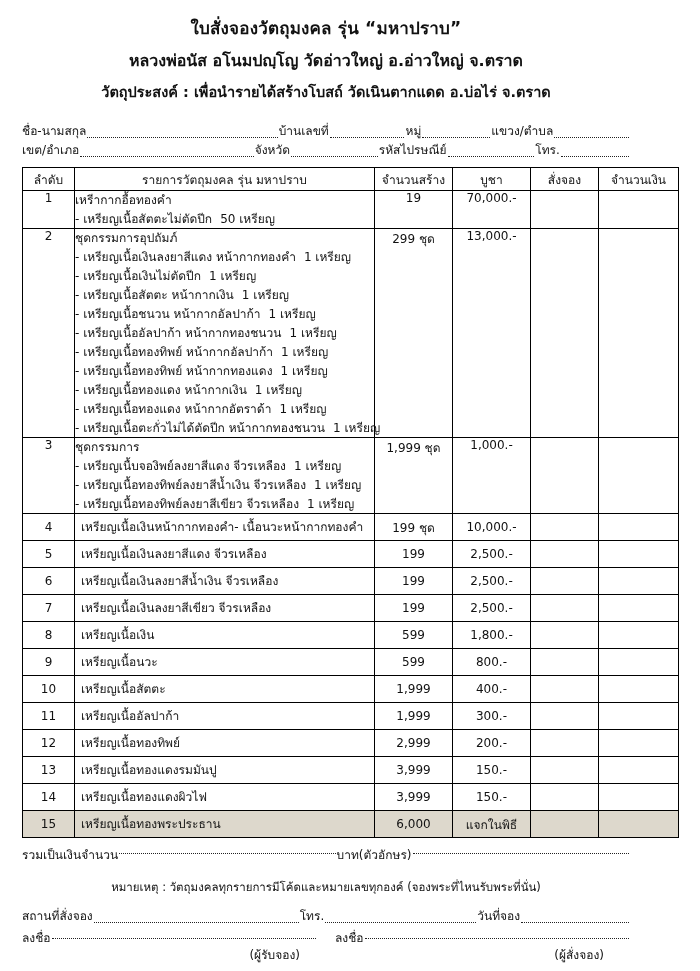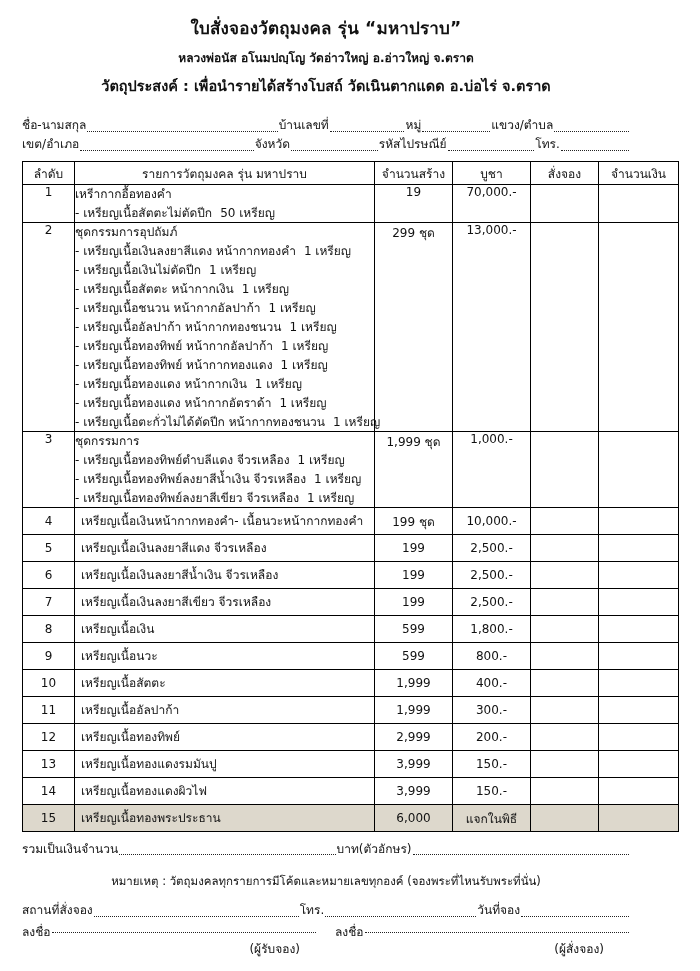--- a/index.html
+++ b/index.html
@@ -25,21 +25,21 @@
   .header {
     text-align: center;
   }
   .h-line1 {
     font-size: 17px;
     font-weight: bold;
     letter-spacing: 0.2px;
     margin-bottom: 7px;
   }
   .h-line2 {
-    font-size: 12px;
+    font-size: 16px;
     font-weight: bold;
     margin-bottom: 7px;
   }
   .h-line3 {
     font-size: 14.5px;
     font-weight: bold;
     margin-bottom: 19px;
   }
   
   .fill-rows {
@@ -139,21 +139,21 @@
     text-align: left;
   }
   .title-line { line-height: 18px; }
   .highlight td {
     background: #ddd8cc;
   }
 
   
   .sum-row {
     display: flex;
-    align-items: flex-end;
+    align-items: flex-start;
     font-size: 12px;
     margin-top: 7px;
     white-space: nowrap;
   }
   .note {
     text-align: center;
     font-size: 11.5px;
     margin-top: 14px;
     margin-bottom: 10px;
   }
@@ -299,21 +299,21 @@
           <td class="qty">299 ชุด</td>
           <td class="price">13,000.-</td>
           <td class="blank"></td>
           <td class="blank"></td>
         </tr>
         <tr>
           <td class="no">3</td>
           <td class="desc">
             <div class="title-line">ชุดกรรมการ</div>
             <div class="sub">
-              <span class="txt">- เหรียญเนื้อทองทิพย์ตำบลีแดง  จีวรเหลือง</span>
+              <span class="txt">- เหรียญเนื้บจองิพย์ลงยาสีแดง  จีวรเหลือง</span>
               <span class="amt">1 เหรียญ</span>
             </div>
             <div class="sub">
               <span class="txt">- เหรียญเนื้อทองทิพย์ลงยาสีน้ำเงิน  จีวรเหลือง</span>
               <span class="amt">1 เหรียญ</span>
             </div>
             <div class="sub">
               <span class="txt">- เหรียญเนื้อทองทิพย์ลงยาสีเขียว  จีวรเหลือง</span>
               <span class="amt">1 เหรียญ</span>
             </div>

